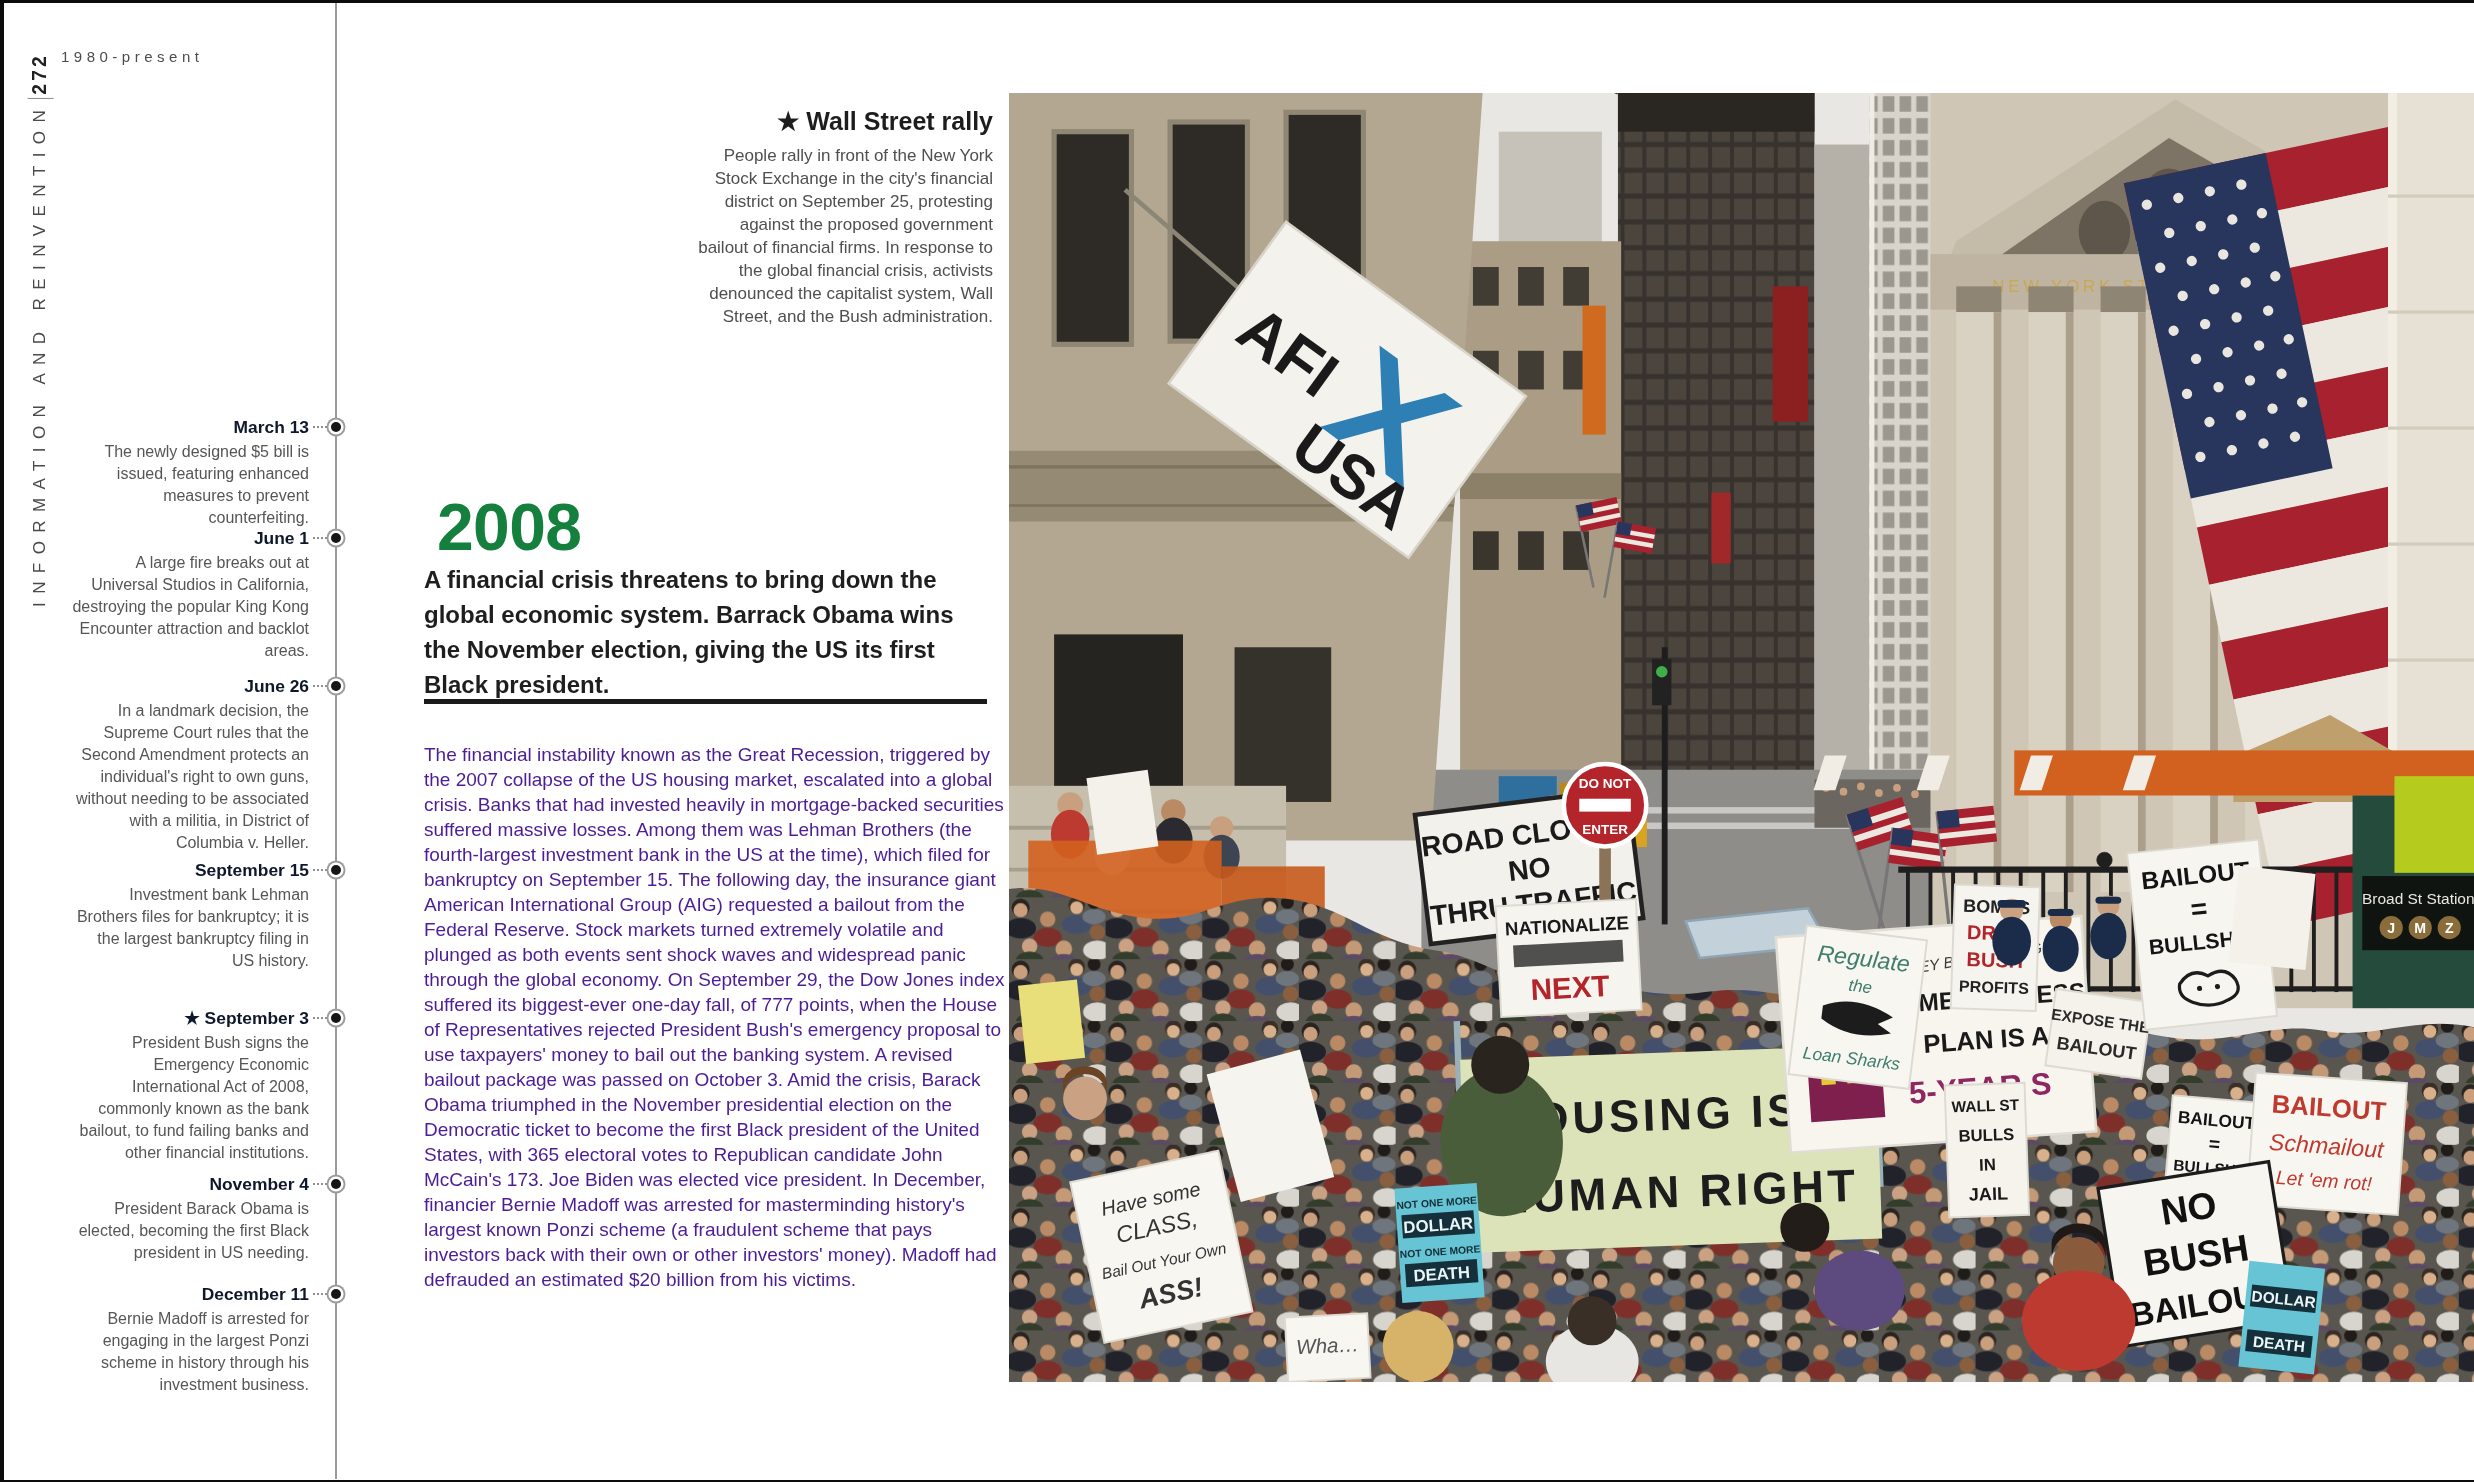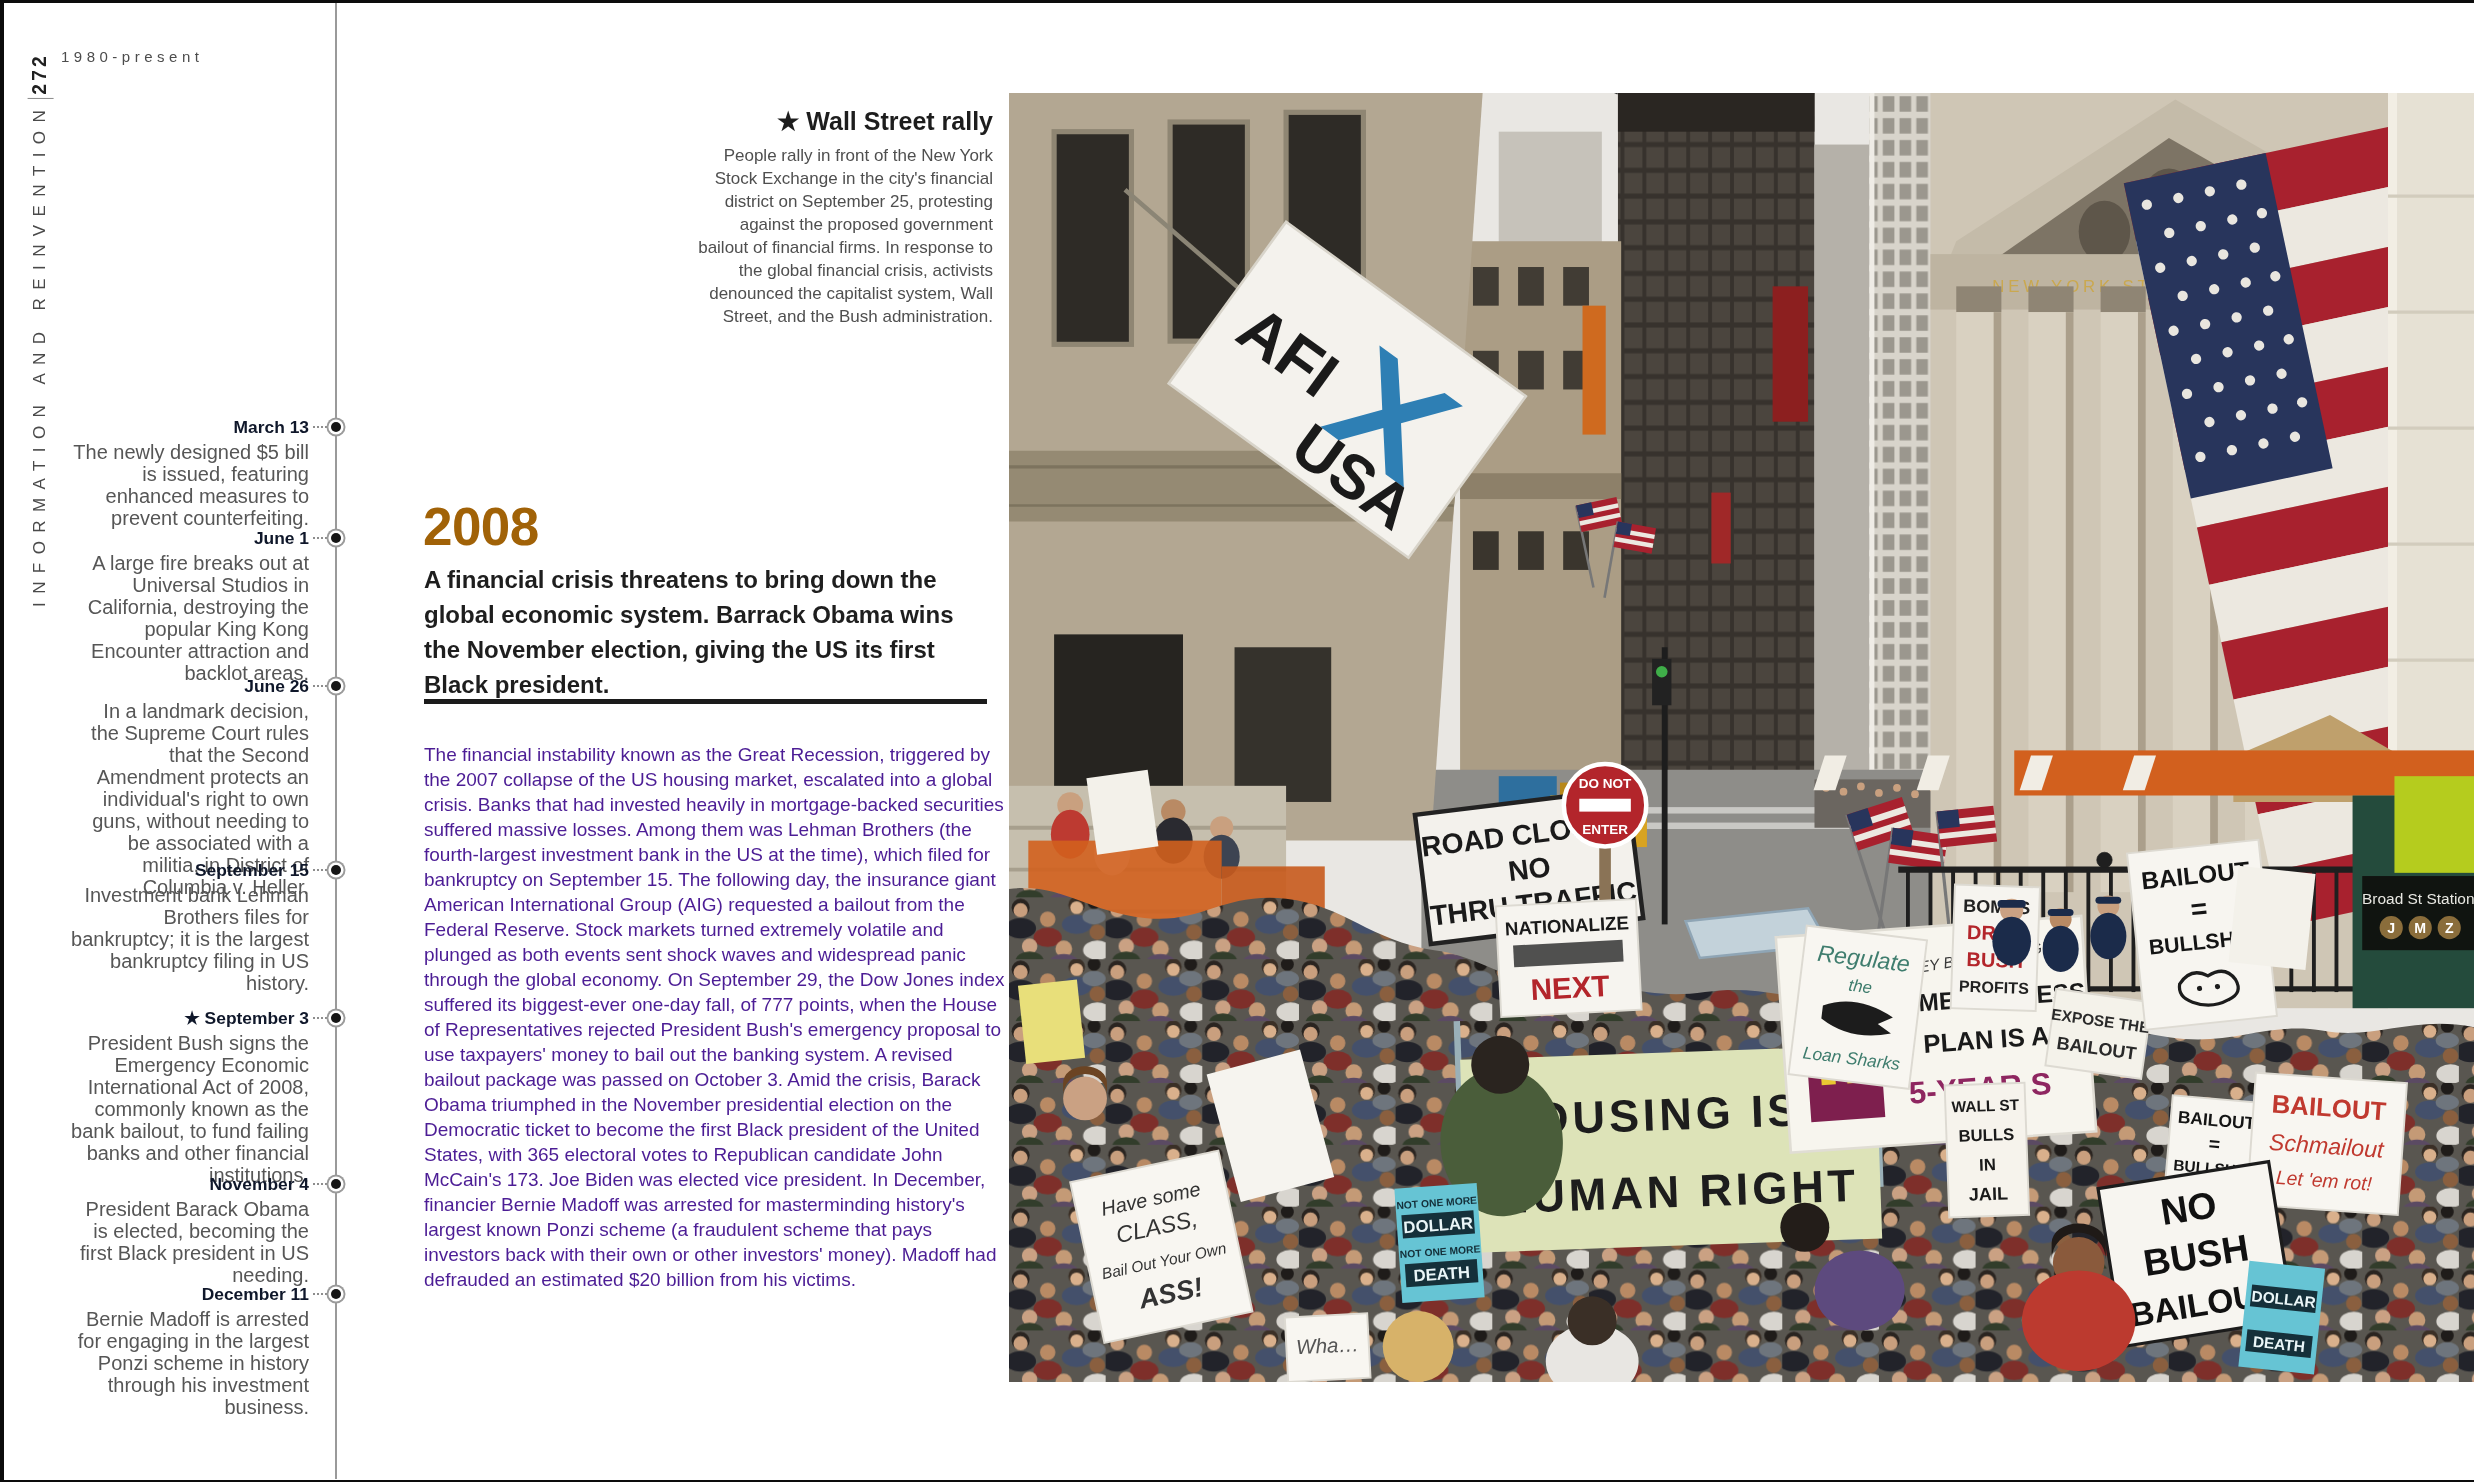--- a/index.html
+++ b/index.html
@@ -13,31 +13,31 @@
 
   .folio-strip{position:absolute;left:17px;top:53px;writing-mode:vertical-rl;transform:rotate(180deg);}
   .folio-num{font-size:19.3px;font-weight:bold;letter-spacing:3.2px;color:#202020;}
   .folio-div{display:inline-block;inline-size:1.3px;block-size:26px;background:#8a8a8a;margin-block:10.3px;}
   .folio-section{font-size:17px;letter-spacing:8.4px;color:#4a4a4a;}
 
   .kicker{position:absolute;left:61px;top:48px;font-size:15px;letter-spacing:4.5px;color:#4c4c4c;}
 
   .tl-entry{position:absolute;left:71px;width:238px;text-align:right;}
   .tl-date{font-size:17.4px;font-weight:bold;color:#0f172a;line-height:22px;margin-bottom:2.6px;}
-  .tl-text{font-size:20px;color:#565656;line-height:22px;}
+  .tl-text{font-size:16px;color:#565656;line-height:22px;}
   .tl-leader{position:absolute;right:-22px;top:9.7px;width:18px;border-top:2.6px dotted #8d8d8d;}
   .tl-dot{position:absolute;right:-32px;top:5.8px;width:10.3px;height:10.3px;border-radius:50%;
           background:#161616;box-shadow:0 0 0 2.6px #ffffff,0 0 0 4.5px #9b9b9b;}
 
   .caption{position:absolute;left:690px;width:303px;top:107px;text-align:right;}
   .caption-title{font-size:25px;font-weight:bold;color:#1d1d1d;margin-bottom:7.7px;}
   .caption-text{font-size:17px;color:#4f4f4f;line-height:23px;}
 
-  .year-head{position:absolute;left:423px;top:495px;font-size:53px;font-weight:800;
-             letter-spacing:-0.6px;color:#a16207;line-height:64px;}
+  .year-head{position:absolute;left:437px;top:495px;font-size:66px;font-weight:800;
+             letter-spacing:-0.6px;color:#15803d;line-height:64px;}
   .standfirst{position:absolute;left:424px;top:562px;width:567px;font-size:24px;font-weight:bold;
               color:#1e1e1e;line-height:35px;}
   .rule{position:absolute;left:424px;top:699px;width:563px;height:4.5px;background:#1b1b1b;}
   .body-text{position:absolute;left:424px;top:742px;width:583px;font-size:19px;
              color:#4c1d95;line-height:25px;}
 
   .photo{position:absolute;left:1009px;top:93px;width:1466px;height:1289px;background:#e9e7e3;}
   .photo svg{display:block;width:100%;height:100%;}
   svg text{font-family:"Liberation Sans",sans-serif;}
 </style>

